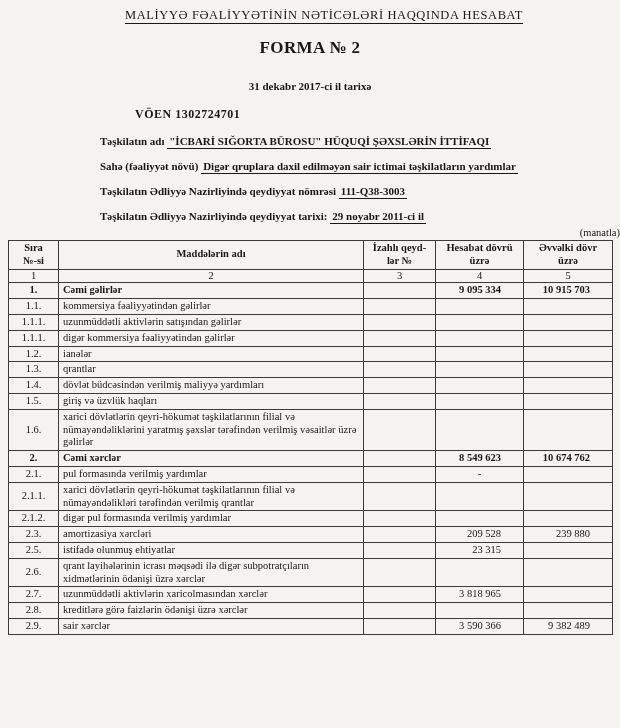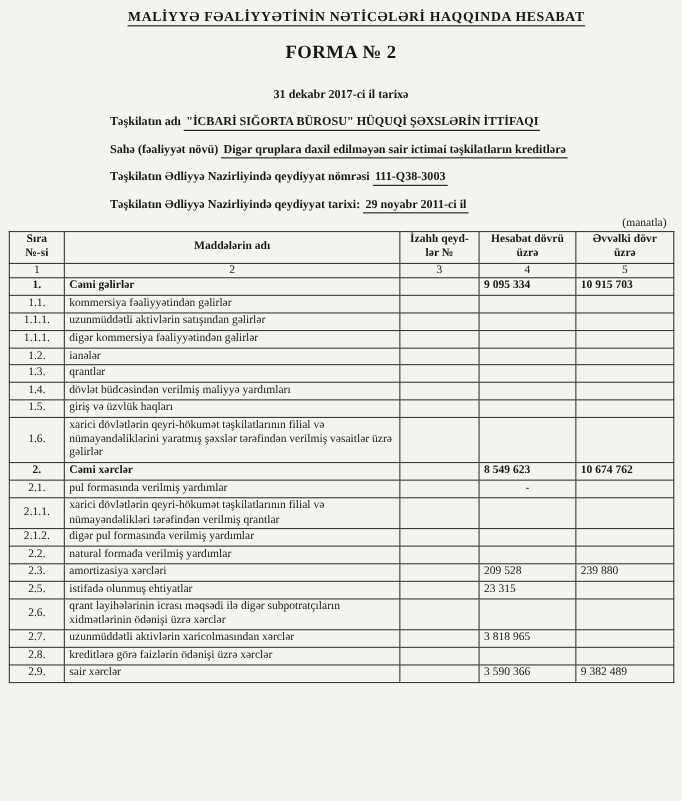--- a/index.html
+++ b/index.html
@@ -12,21 +12,21 @@
     margin: 0 auto;
     background: #f4f3ef;
     color: #181818;
     font-family: "Liberation Serif", "DejaVu Serif", serif;
     padding-top: 8px;
     overflow: hidden;
   }
 
   .title {
     text-align: center;
-    font-weight: 700;
+    font-weight: 400;
     font-size: 12.5px;
     letter-spacing: 0.6px;
     margin-left: 28px;
   }
   .title .underlined {
     border-bottom: 1.5px solid #181818;
     padding-bottom: 1px;
   }
 
   .center-line { text-align: center; font-weight: 700; }
@@ -46,21 +46,20 @@
     font-weight: 700;
   }
   .field-line .value {
     border-bottom: 1px solid #181818;
     padding: 0 2px 1px 2px;
   }
 
   .manatla {
     text-align: right;
     font-size: 10.5px;
-    padding-right: 14px;
     margin-top: 5px;
   }
 
   table.report {
     border-collapse: collapse;
     table-layout: fixed;
     width: 604px;
     margin: 2px 8px 0 8px;
     font-size: 10.5px;
   }
@@ -76,21 +75,21 @@
     font-weight: 700;
     white-space: pre-line;
   }
   .report thead tr.colnum-row th {
     font-weight: 400;
     padding: 0 4px;
   }
   .report td.c0 { text-align: center; }
   .report td.c1 { text-align: left; }
   .report td.c2 { text-align: center; }
-  .report td.c3, .report td.c4 { text-align: left; padding-right: 22px; }
+  .report td.c3, .report td.c4 { text-align: right; padding-right: 22px; }
   .report td.center { text-align: center; padding-right: 4px; }
   .report tr.bold-row td { font-weight: 700; }
 
   .col-no    { width: 50px; }
   .col-name  { width: 305px; }
   .col-note  { width: 72px; }
   .col-cur   { width: 88px; }
   .col-prev  { width: 89px; }
 </style>
 </head>
@@ -99,29 +98,33 @@
 <div class="page">
 
   <div class="title">
     <span class="underlined">MALİYYƏ FƏALİYYƏTİNİN NƏTİCƏLƏRİ HAQQINDA HESABAT</span>
   </div>
 
   <div class="center-line forma-line">FORMA № 2</div>
 
   <div class="center-line date-line">31 dekabr 2017-ci  il tarixə</div>
 
+  <div class="voen-line">
+    <span>VÖEN</span>
+    <span>1302724701</span>
+  </div>
 
   <div class="field-line">
     <span>Təşkilatın adı</span>
     <span class="value">"İCBARİ SIĞORTA BÜROSU" HÜQUQİ ŞƏXSLƏRİN İTTİFAQI</span>
   </div>
 
   <div class="field-line">
     <span>Sahə (fəaliyyət növü)</span>
-    <span class="value">Digər qruplara daxil edilməyən sair ictimai təşkilatların kreditlərə</span>
+    <span class="value">Digər qruplara daxil edilməyən sair ictimai təşkilatların yardımlar</span>
   </div>
 
   <div class="field-line">
     <span>Təşkilatın Ədliyyə Nazirliyində qeydiyyat nömrəsi</span>
     <span class="value">111-Q38-3003</span>
   </div>
 
   <div class="field-line">
     <span>Təşkilatın Ədliyyə Nazirliyində qeydiyyat tarixi:</span>
     <span class="value">29 noyabr 2011-ci il</span>
@@ -243,27 +246,20 @@
           <td class="c4"></td>
         </tr>
         <tr>
           <td class="c0">2.1.2.</td>
           <td class="c1">digər pul formasında verilmiş yardımlar</td>
           <td class="c2"></td>
           <td class="c3"></td>
           <td class="c4"></td>
         </tr>
         <tr>
-          <td class="c0">2.2.</td>
-          <td class="c1">natural formada verilmiş yardımlar</td>
-          <td class="c2"></td>
-          <td class="c3"></td>
-          <td class="c4"></td>
-        </tr>
-        <tr>
           <td class="c0">2.3.</td>
           <td class="c1">amortizasiya xərcləri</td>
           <td class="c2"></td>
           <td class="c3">209 528</td>
           <td class="c4">239 880</td>
         </tr>
         <tr>
           <td class="c0">2.5.</td>
           <td class="c1">istifadə olunmuş ehtiyatlar</td>
           <td class="c2"></td>

